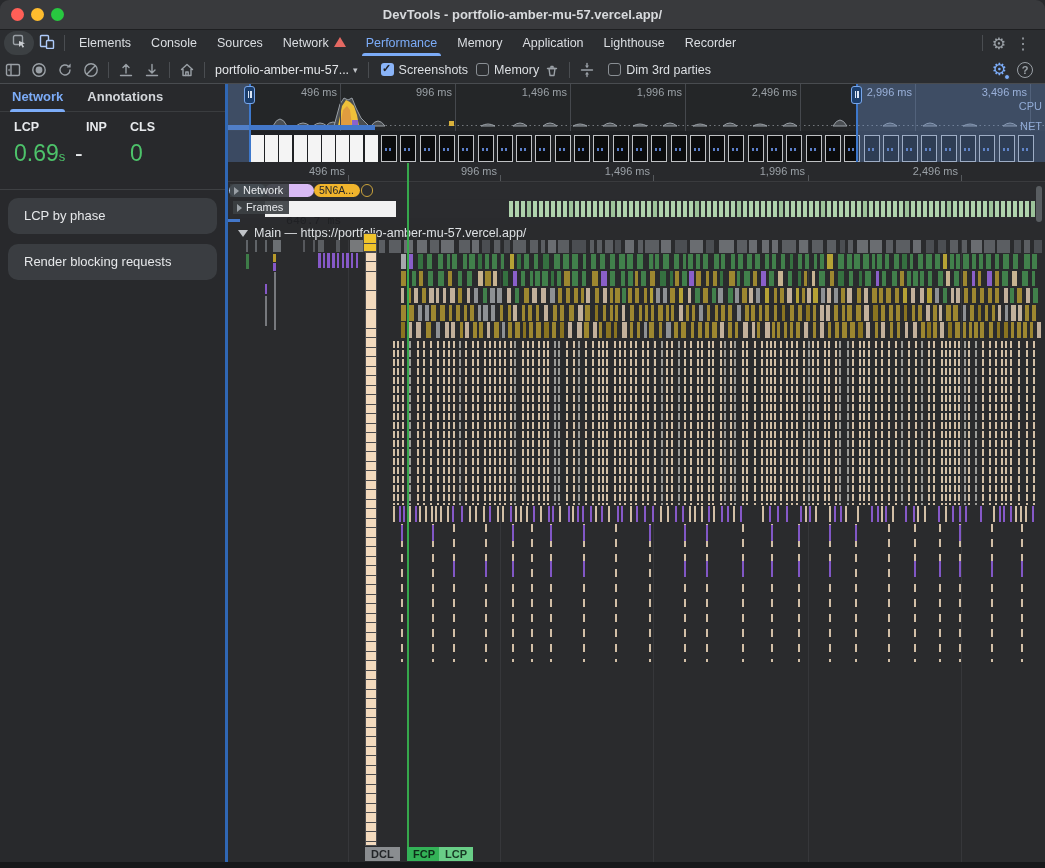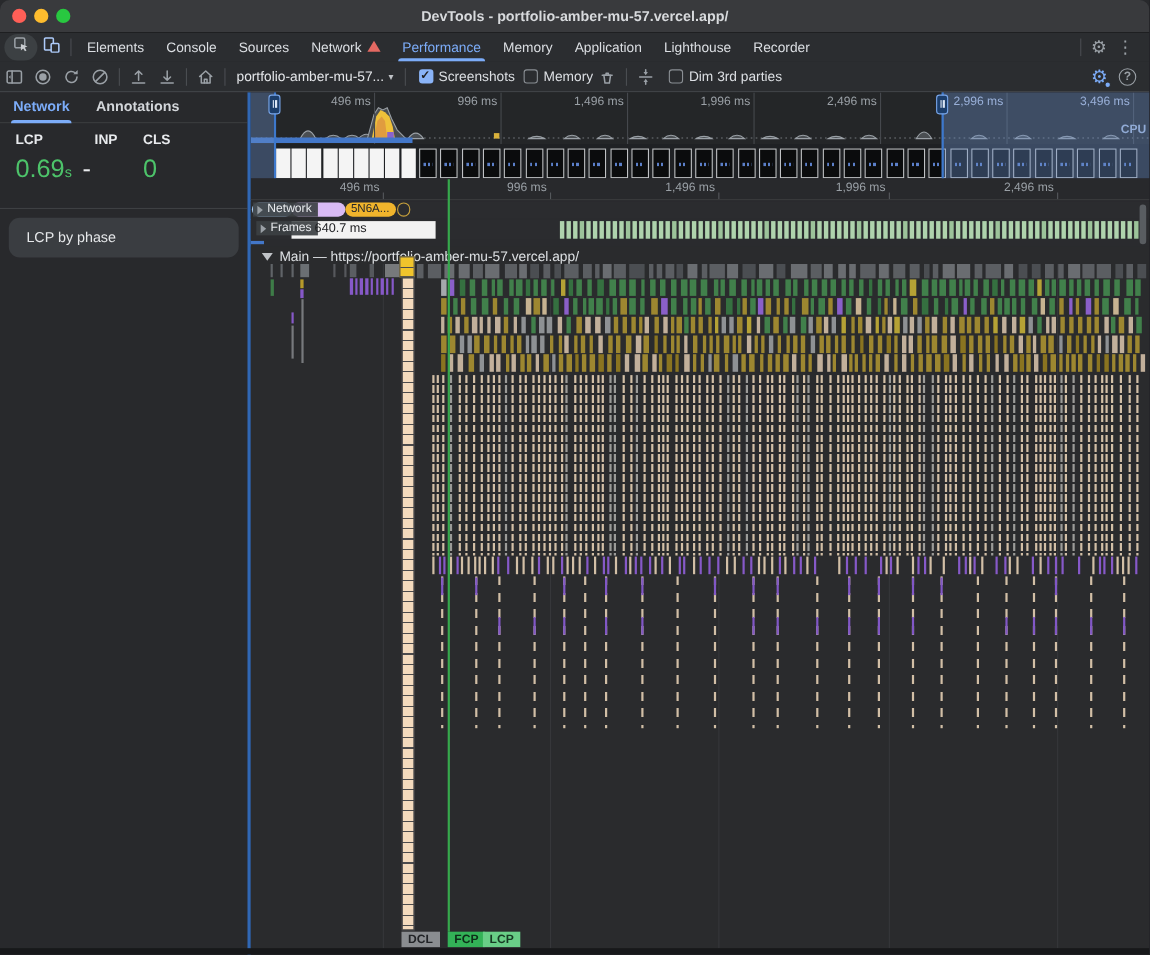--- a/index.html
+++ b/index.html
@@ -71,21 +71,21 @@
   #passed { display:flex; align-items:center; gap:8px; padding:4px 10px; font-size:13px; color:#e6e8ea; }
   .tri-right { width:0; height:0; border-top:5px solid transparent; border-bottom:5px solid transparent;
     border-left:7px solid #c0c3c7; }
 
   
   #timeline { position:absolute; left:225px; top:84px; width:820px; height:784px; background:#2a2b2e;
     border-left:3px solid #3067b4; }
   #overview { position:absolute; left:0; top:0; width:820px; height:47px; background:#242628; overflow:hidden;}
   .ov-grid { position:absolute; top:0; width:1px; height:47px; background:#45484d; }
   .ov-label { position:absolute; top:2px; width:70px; text-align:right; font-size:11px; color:#9aa0a6; }
-  #cpu-label, #net-label { position:absolute; right:6px; font-size:11px; font-weight:bold; color:#a9bcdd;margin-top:12px; }
+  #cpu-label, #net-label { position:absolute; right:6px; font-size:11px; font-weight:normal; color:#a9bcdd; }
   #cpu-label { top:16px; } #net-label { top:36px; }
   #netbar { position:absolute; left:0; top:41px; width:147px; height:5px; background:#4377c9; }
   #filmstrip { position:absolute; left:0; top:47px; width:820px; height:31px; background:#1f2124; }
   .thumb { position:absolute; top:4px; height:27px; }
   .thumb.white { background:#f4f4f4; }
   .thumb.dark { background:#0b0c0d; border:1px solid #bfc1c4; }
   .thumb .squig { position:absolute; left:3px; right:3px; top:12px; height:3px;
     background:repeating-linear-gradient(90deg,#5b7fc9 0 2px,transparent 2px 4px); }
   #mruler { position:absolute; left:0; top:78px; width:820px; height:20px; background:#28292c;
     border-bottom:1px solid #3a3b3e; }
@@ -94,21 +94,21 @@
 
   #nettrack { position:absolute; left:0; top:99px; width:820px; height:16px; background:#2b2c2f; }
   .netbar-req { position:absolute; top:1px; height:13px; border-radius:7px; font-size:10.5px; color:#26272a;
     line-height:13px; padding-left:5px; overflow:hidden; white-space:nowrap; }
   .track-chip { position:absolute; top:1px; height:13px; background:rgba(60,64,67,0.92); color:#e8eaed;
     font-size:11px; line-height:13px; padding:0 6px 0 4px; display:flex; align-items:center; gap:4px; z-index:5;}
   .chip-tri { width:0; height:0; border-top:4px solid transparent; border-bottom:4px solid transparent;
     border-left:5px solid #9aa0a6; }
   #framestrack { position:absolute; left:0; top:116px; width:820px; height:18px; background:#2b2c2f; }
   #frames-white { position:absolute; left:37px; top:1px; width:131px; height:16px; background:#f2f2f2; }
-  #frames-duration { position:absolute; left:58px; top:2px; font-size:11.5px; color:#202124; z-index:6;}
+  #frames-duration { position:absolute; left:58px; top:14px; font-size:11.5px; color:#202124; z-index:6;font-family:Liberation Mono, monospace;}
   .framebar { position:absolute; top:1px; width:4px; height:16px; background:#afd3ad; }
   #bluebit { position:absolute; left:0; top:135px; width:12px; height:3px; background:#4377c9; }
 
   #maintrack { position:absolute; left:0; top:140px; width:820px; height:638px; background:#2a2b2d; }
   #main-header { position:absolute; left:10px; top:2px; font-size:12.5px; color:#dde0e3;
     display:flex; align-items:center; gap:6px; }
   .tri-down { width:0; height:0; border-left:5px solid transparent; border-right:5px solid transparent;
     border-top:7px solid #c0c3c7; }
   .main-grid { position:absolute; top:16px; bottom:0; width:1px; background:#36373a; }
   #flame { position:absolute; left:0; top:0; width:820px; height:638px; }
@@ -274,20 +274,21 @@
     <div id="metrics">
         <div class="m-label" style="left: 14px;">LCP</div>
         <div class="m-value good" style="left: 14px;">0.69<span class="m-unit">s</span></div>
         <div class="m-label" style="left: 86px;">INP</div>
         <div class="m-value" style="left: 75px;">-</div>
         <div class="m-label" style="left: 130px;">CLS</div>
         <div class="m-value good" style="left: 130px;">0</div>
       </div>
     <div id="cards">
         <div class="card">LCP by phase</div>
+        <div class="card">Render blocking requests</div>
       </div>
   </div>
 
   <div id="timeline">
     <div id="overview">
       <div id="ov-grid-wrap">
           <div class="ov-grid" style="left: 112px;"></div>
           <div class="ov-label" style="left: 39px;">496 ms</div>
           <div class="ov-grid" style="left: 227px;"></div>
           <div class="ov-label" style="left: 154px;">996 ms</div>

